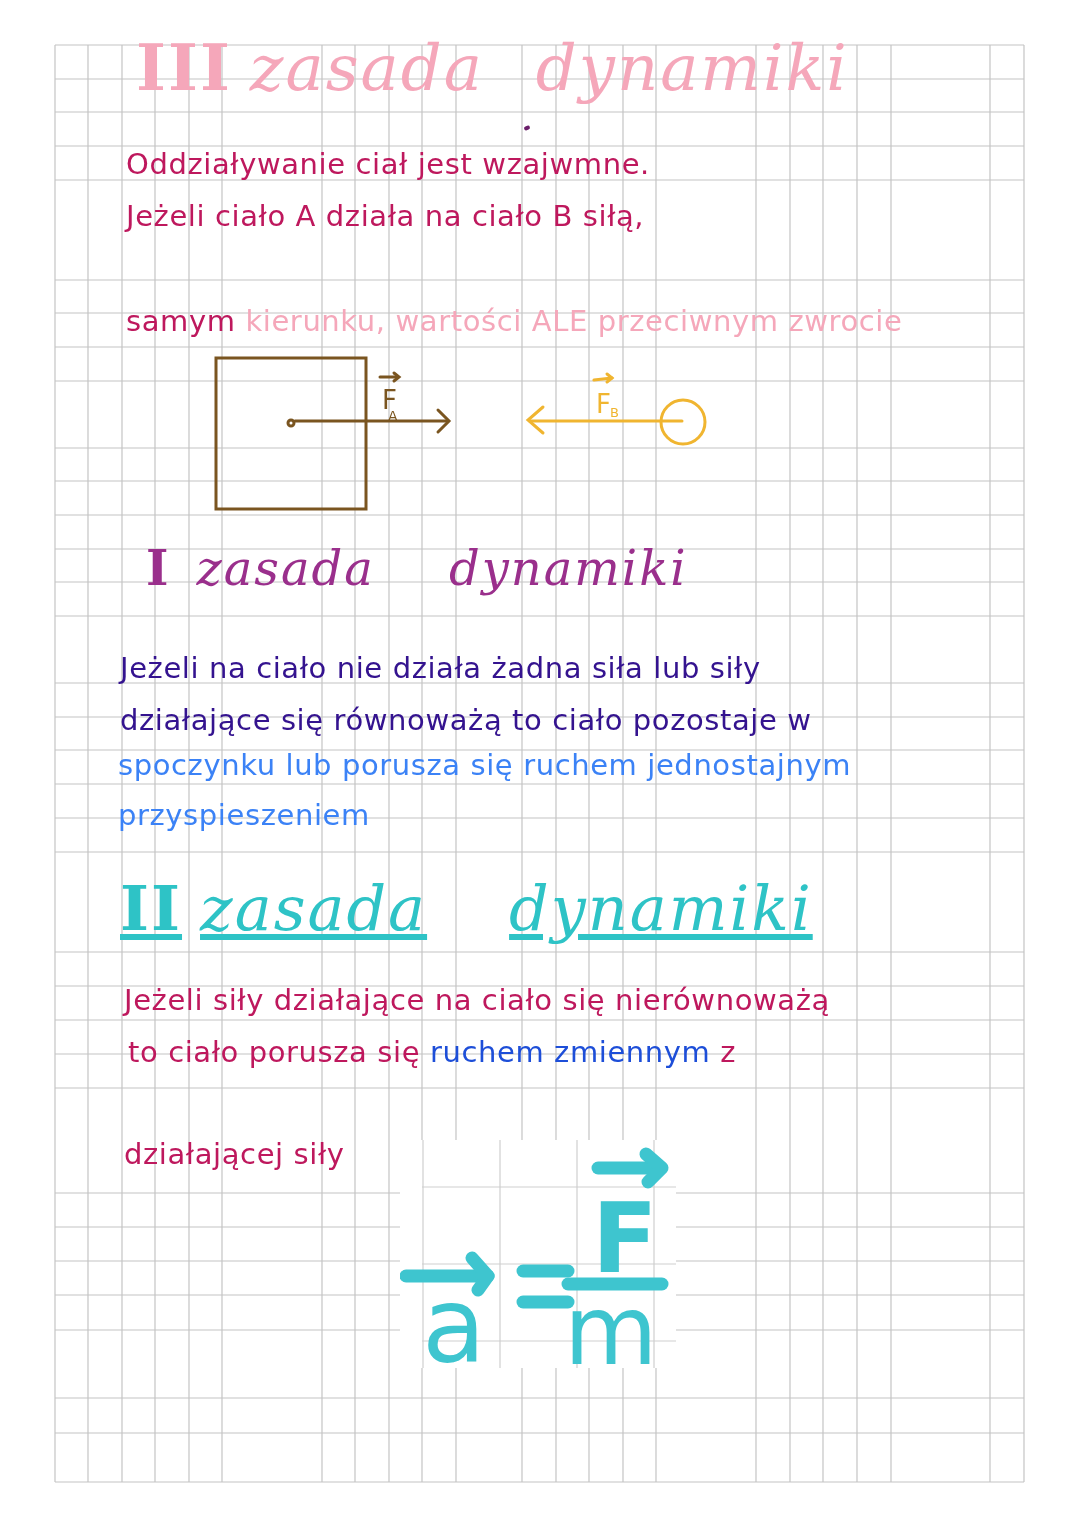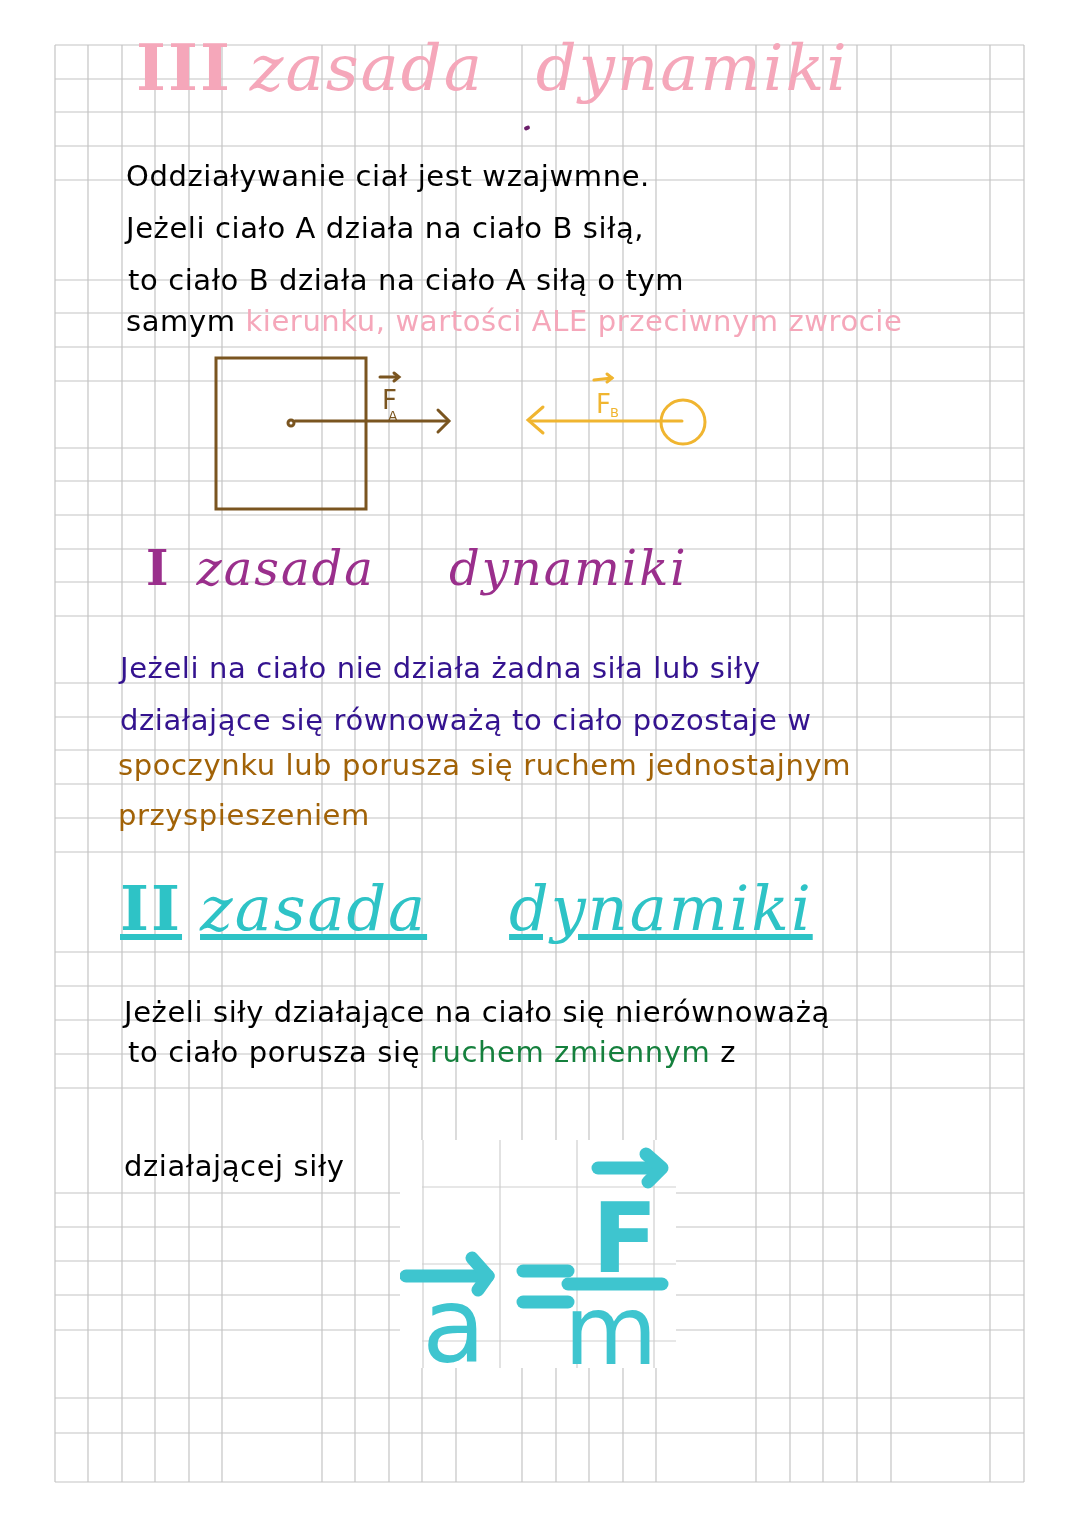--- a/index.html
+++ b/index.html
@@ -2,23 +2,23 @@
 <html><head>
 <meta charset="utf-8">
 <style>
   html,body{margin:0;padding:0;background:#ffffff;}
   body{width:1080px;height:1527px;position:relative;overflow:hidden;font-family:"DejaVu Sans",sans-serif;}
   .page{position:absolute;left:0;top:0;width:1080px;height:1237px;}
   .grid{position:absolute;left:0;top:0;}
   .heading{position:absolute;font-family:"DejaVu Serif",serif;font-style:italic;font-weight:400;white-space:nowrap;letter-spacing:2px;}
   .numeral{font-family:"DejaVu Serif",serif;font-style:normal;font-weight:700;margin-right:18px;}
   .line{position:absolute;font-family:"DejaVu Sans",sans-serif;font-size:29px;white-space:nowrap;letter-spacing:0.6px;}
-  .navy{color:#000000;margin-top:12px;}
+  .navy{color:#be185d;}
   .indigo{color:#34138f;}
-  .maroon{color:#a16207;}
+  .maroon{color:#3b82f6;}
   .pink{color:#f5a7ba;}
   .formula-bg{position:absolute;left:400px;top:1140px;width:276px;height:228px;background:#ffffff;}
   .formula{position:absolute;left:400px;top:1140px;}
 </style>
 </head>
 <body>
 
 <div class="page">
 
   <svg class="grid" width="1080" height="1527" viewBox="0 0 1080 1527">
@@ -90,23 +90,20 @@
     <span class="numeral">III</span><span style="margin-right:52px;">zasada</span><span>dynamiki</span>
   </div>
   <div style="position:absolute;left:524px;top:126px;width:6px;height:4px;border-radius:3px;background:#6b1f6a;transform:rotate(-20deg);"></div>
 
   <div class="line navy" style="left:126px;top:147px;">
     <span>Oddziaływanie ciał jest wzajwmne.</span>
   </div>
   <div class="line navy" style="left:126px;top:199px;">
     <span>Jeżeli ciało A działa na ciało B siłą,</span>
   </div>
-  <div class="line navy" style="left:128px;top:251px;">
-    <span>to ciało B działa na ciało A siłą o tym</span>
-  </div>
   <div class="line" style="left:126px;top:304px;">
     <span class="navy">samym</span>
     <span class="pink">kierunku, wartości ALE przeciwnym zwrocie</span>
   </div>
 
   <svg style="position:absolute;left:200px;top:345px;" width="540" height="180" viewBox="0 0 540 180">
     <g>
       <rect x="16" y="13" width="150" height="151" fill="none" stroke="#7a5520" stroke-width="3"></rect>
     </g>
     <g stroke="#7a5520" stroke-width="3" fill="none" stroke-linecap="round">
@@ -151,21 +148,21 @@
 
   <div class="heading" style="left:120px;top:872px;font-size:62px;color:#2ec3c6;text-decoration:underline;">
     <span class="numeral" style="margin-right:18px;">II</span><span style="margin-right:82px;">zasada</span><span>dynamiki</span>
   </div>
 
   <div class="line navy" style="left:124px;top:983px;">
     <span>Jeżeli siły działające na ciało się nierównoważą</span>
   </div>
   <div class="line" style="left:128px;top:1035px;">
     <span class="navy">to ciało porusza się</span>
-    <span style="color:#15803d;">ruchem zmiennym</span>
+    <span style="color:#1d4ed8;">ruchem zmiennym</span>
     <span class="navy">z</span>
   </div>
   <div class="line navy" style="left:124px;top:1137px;">
     <span>działającej siły</span>
   </div>
 
   <div class="formula-bg"></div>
   <svg class="formula" width="280" height="232" viewBox="0 0 280 232">
     <g stroke="#cfcfcf" stroke-width="1.2" fill="none">
       <line x1="22" y1="47" x2="276" y2="47"></line>

